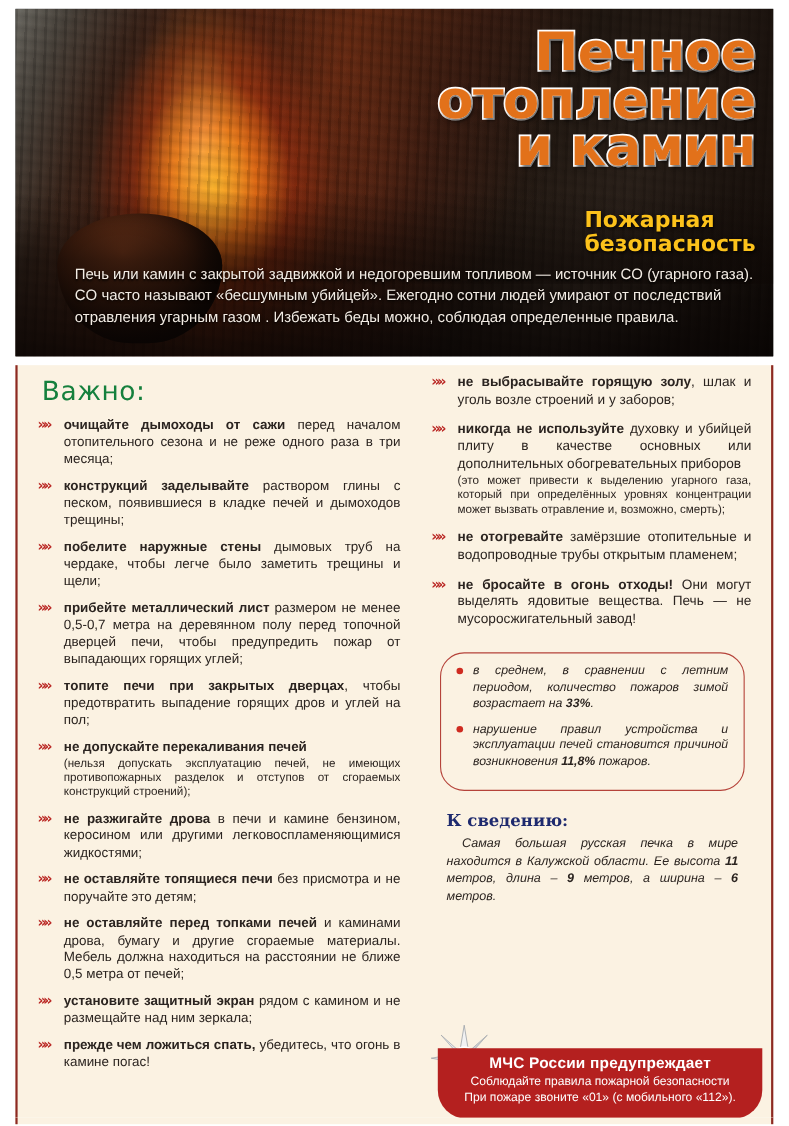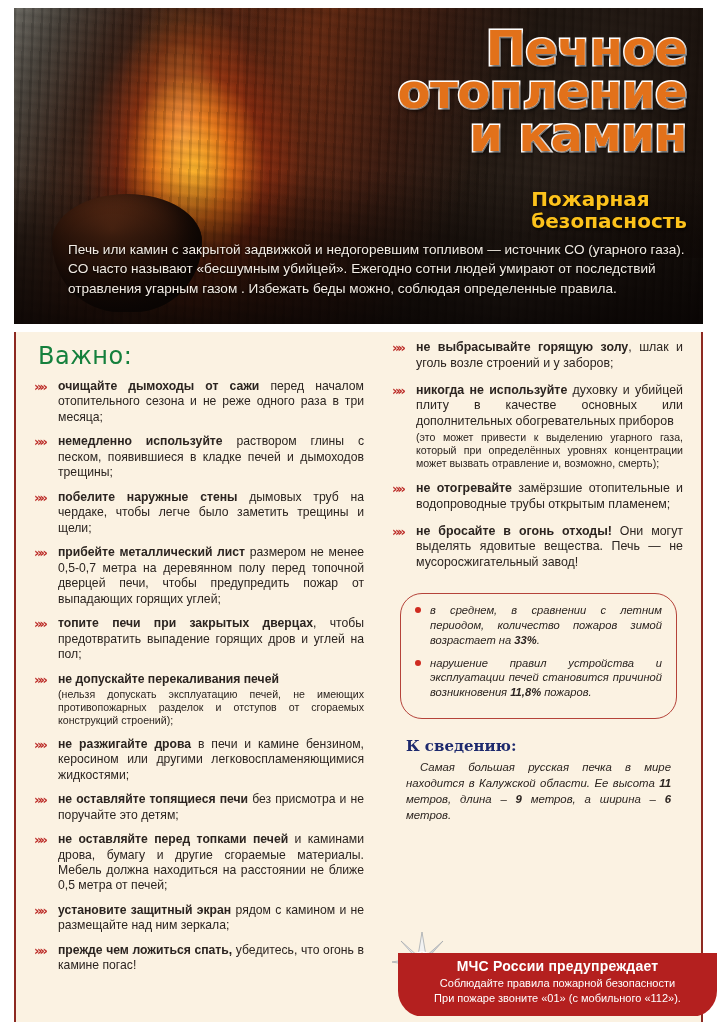--- a/index.html
+++ b/index.html
@@ -223,21 +223,21 @@
     text-indent: 14px;
     text-align: justify;
     padding-right: 6px;
   }
   .ksv-text b { font-weight: bold; font-style: italic; }
 
   
   .mchs {
     position: absolute;
     left: 398px; top: 953px;
-    width: 319px; height: 64px;
+    width: 295px; height: 64px;
     background: #b4201f;
     border-radius: 0 0 26px 26px;
     color: #fff;
     text-align: center;
     padding-top: 5px;
   }
   .mchs-t1 {
     font-family: "Liberation Sans", sans-serif;
     font-size: 14px; font-weight: bold;
     letter-spacing: .2px;
@@ -290,21 +290,21 @@
     <div class="intro">Печь или камин с закрытой задвижкой  и недогоревшим топливом — источник  CO (угарного газа).  CO часто называют «бесшумным убийцей». Ежегодно сотни людей умирают от последствий отравления угарным газом . Избежать беды можно, соблюдая определенные правила.</div>
   </div>
 
   <div class="panel">
     <div class="cols">
 
       <div class="col-left">
         <div class="vazhno">Важно:</div>
         <ul class="rules" id="left-rules">
             <li><span class="chev">»»</span><b>очищайте дымоходы от сажи</b><span> перед началом отопительного сезона и не реже одного раза в три месяца;</span></li>
-            <li><span class="chev">»»</span><b>немедленно используйте</b><span> раствором глины с песком, появившиеся в кладке печей и дымоходов трещины;</span></li>
+            <li><span class="chev">»»</span><b>конструкций заделывайте</b><span> раствором глины с песком, появившиеся в кладке печей и дымоходов трещины;</span></li>
             <li><span class="chev">»»</span><b>побелите наружные стены</b><span> дымовых труб на чердаке, чтобы легче было заметить трещины и щели;</span></li>
             <li><span class="chev">»»</span><b>прибейте металлический лист</b><span> размером не менее 0,5-0,7 метра на деревянном полу перед топочной дверцей печи, чтобы предупредить пожар от выпадающих горящих углей;</span></li>
             <li><span class="chev">»»</span><b>топите печи при закрытых дверцах</b><span>, чтобы предотвратить выпадение горящих дров и углей на пол;</span></li>
             <li><span class="chev">»»</span><b>не допускайте перекаливания печей</b><span class="note">(нельзя допускать эксплуатацию печей, не имеющих противопожарных разделок и отступов от сгораемых конструкций строений);</span></li>
             <li><span class="chev">»»</span><b>не разжигайте дрова</b><span> в печи и камине бензином, керосином или другими легковоспламеняющимися жидкостями;</span></li>
             <li><span class="chev">»»</span><b>не оставляйте топящиеся печи</b><span> без присмотра и не поручайте это детям;</span></li>
             <li><span class="chev">»»</span><b>не оставляйте перед топками печей</b><span> и каминами дрова, бумагу и другие сгораемые материалы. Мебель должна находиться на расстоянии не ближе 0,5 метра от печей;</span></li>
             <li><span class="chev">»»</span><b>установите защитный экран</b><span> рядом с камином и не размещайте над ним зеркала;</span></li>
             <li><span class="chev">»»</span><b>прежде чем ложиться спать,</b><span> убедитесь, что огонь в камине погас!</span></li>
           </ul>

